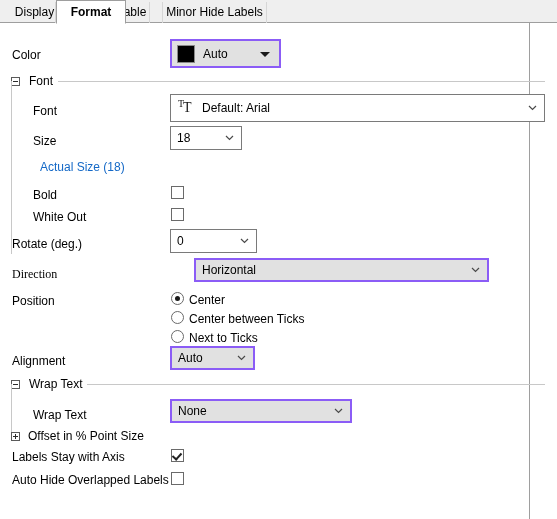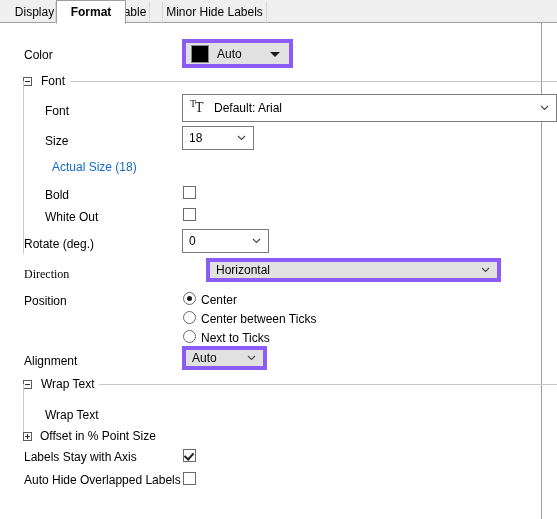--- a/index.html
+++ b/index.html
@@ -49,21 +49,21 @@
     background: #ffffff;
     border: 1px solid #9e9e9e;
     border-bottom: 1px solid #ffffff;
     font-weight: bold;
     z-index: 5;
   }
 
   
   .panel {
     position: absolute;
-    left: 12px;
+    left: 0;
     top: 23px;
     width: 530px;
     height: 496px;
     background: #ffffff;
     border-right: 1px solid #9e9e9e;
     box-sizing: border-box;
   }
 
   .row-label {
     position: absolute;
@@ -117,21 +117,21 @@
     padding: 0 3px;
     line-height: 14px;
     white-space: nowrap;
   }
 
   
   .combo {
     position: absolute;
     box-sizing: border-box;
     background: #e1e1e1;
-    border: 4px solid #8b5cf6;
+    border: 2px solid #8b5cf6;
     font-size: 12px;
     color: #000;
     cursor: default;
   }
   .combo.white {
     background: #ffffff;
     border: 1px solid #7a7a7a;
   }
   .combo .cval {
     position: absolute;
@@ -358,20 +358,28 @@
       </svg>
     </span>
   </div>
 
   <div class="expander" style="left:11px; top:357px;"></div>
   <div class="group-title" style="left:26px; top:354px;">Wrap Text</div>
   <div class="group-hline" style="left:87px; top:361px; width:458px;"></div>
   <div class="group-vline" style="left:11px; top:361px; height:48px;"></div>
 
   <div class="row-label" style="left:33px; top:385px;">Wrap Text</div>
+  <div class="combo" style="left:170px; top:376px; width:182px; height:24px;">
+    <span class="cval">None</span>
+    <span class="chev">
+      <svg width="9" height="9" viewBox="0 0 9 9">
+        <polyline points="1,3 4.5,6.5 8,3" fill="none" stroke="#4a4a4a" stroke-width="1.2"></polyline>
+      </svg>
+    </span>
+  </div>
 
   <div class="expander plus" style="left:11px; top:409px;"></div>
   <div class="group-title" style="left:25px; top:406px;">Offset in % Point Size</div>
 
   <div class="row-label" style="left:12px; top:427px;">Labels Stay with Axis</div>
   <div class="checkbox checked" style="left:171px; top:426px;"></div>
 
   <div class="row-label" style="left:12px; top:450px;">Auto Hide Overlapped Labels</div>
   <div class="checkbox" style="left:171px; top:449px;"></div>
 

